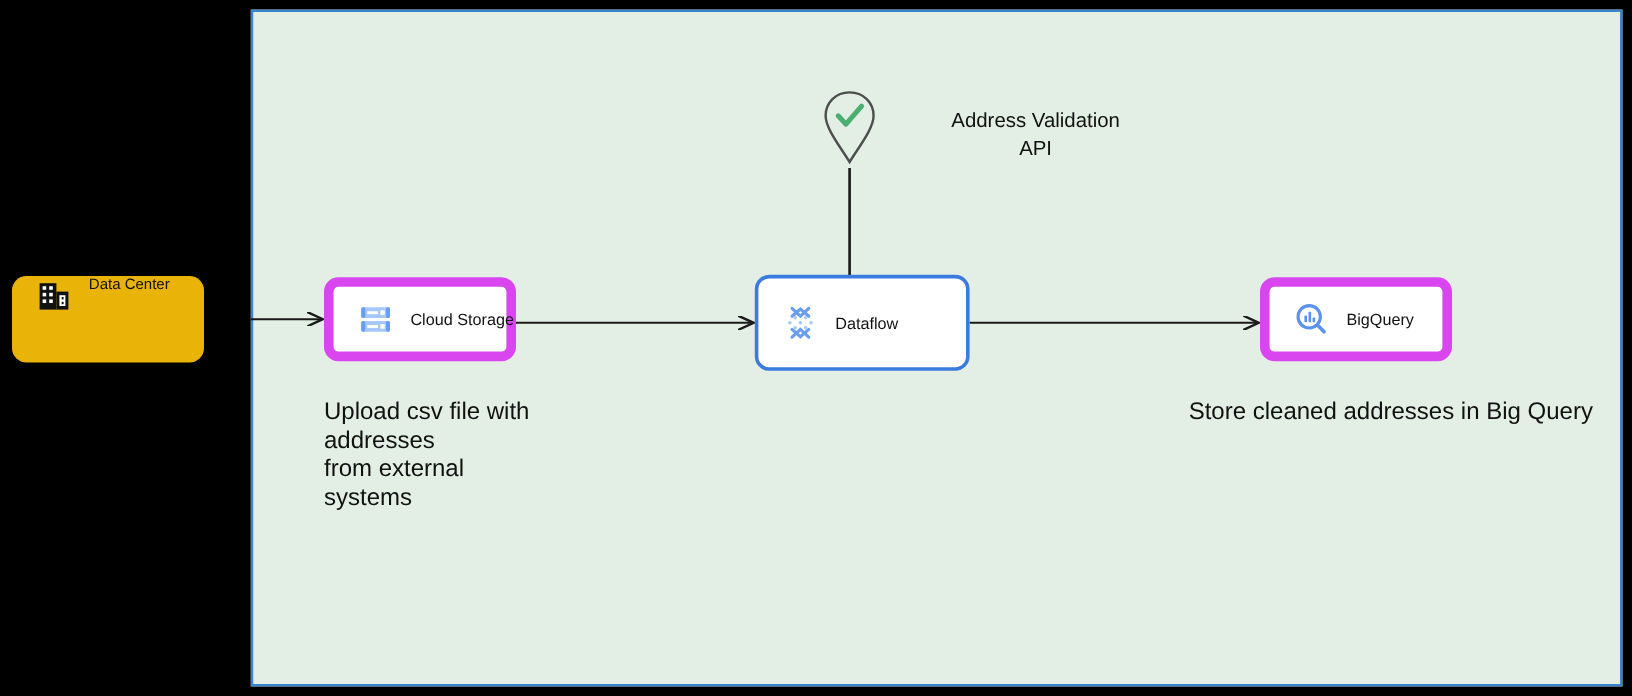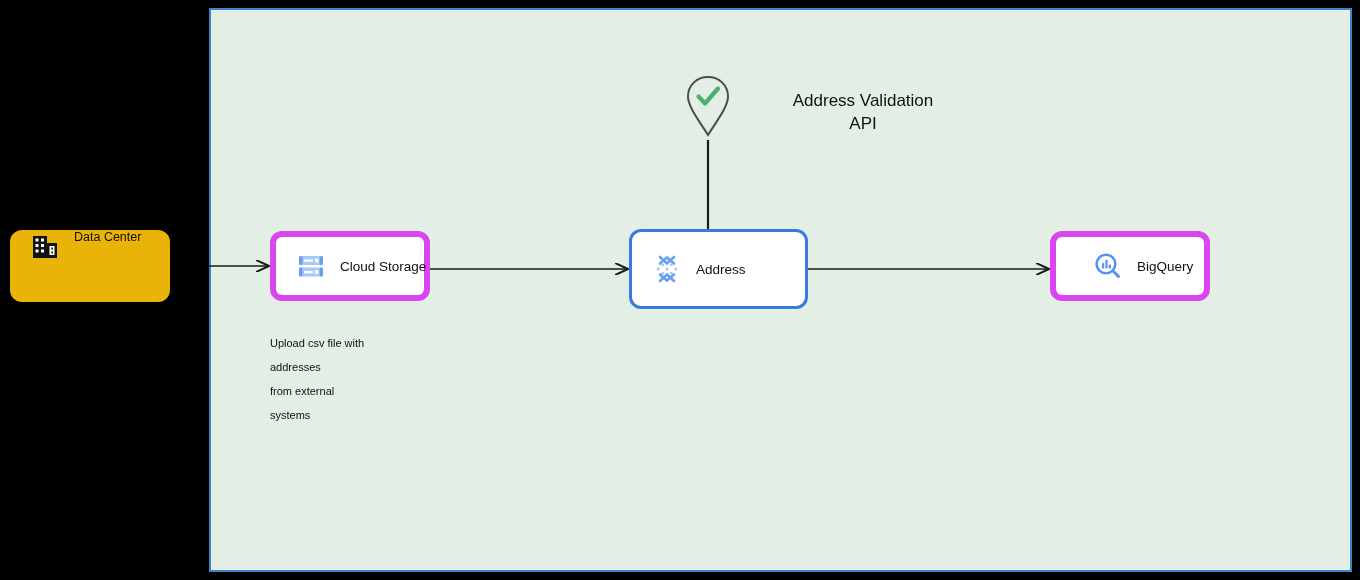--- a/index.html
+++ b/index.html
@@ -32,21 +32,21 @@
     background: #e3efe4;
     border: 2px solid #3d85c8;
     box-sizing: border-box;
   }
 
   
   .node {
     position: absolute;
     box-sizing: border-box;
     background: #ffffff;
-    border: 6px solid #d946ef;
+    border: 8px solid #d946ef;
     border-radius: 12px;
     display: flex;
     align-items: center;
   }
   .node.selected {
     border-width: 3px;
     border-color: #3a7be0;
   }
   .node-icon {
     flex: 0 0 auto;
@@ -78,21 +78,21 @@
     align-items: flex-start;
     box-sizing: border-box;
   }
   #node-data-center .node-label {
     font-size: 12.5px;
   }
 
   
   #node-cloud-storage { left: 270px; top: 231px; width: 160px; height: 70px; }
   #node-dataflow      { left: 629px; top: 229px; width: 179px; height: 80px; }
-  #node-bigquery      { left: 1050px; top: 231px; width: 160px; height: 70px; padding-left: 17px; }
+  #node-bigquery      { left: 1050px; top: 231px; width: 160px; height: 70px; }
 
   
   #node-address-validation {
     position: absolute;
     left: 684px;
     top: 75px;
     width: 48px;
     height: 62px;
   }
   #label-address-validation {
@@ -103,21 +103,21 @@
     font-size: 17px;
     line-height: 23px;
     color: #111111;
     white-space: pre-line;
     text-align: center;
   }
 
   
   .caption {
     position: absolute;
-    font-size: 11px;
+    font-size: 20px;
     line-height: 24px;
     color: #111111;
     white-space: pre-line;
   }
   #caption-cloud-storage { left: 270px; top: 331px; width: 250px; text-align: left; }
   #caption-dataflow      { left: 560px; top: 331px; width: 354px; text-align: center; }
   #caption-bigquery      { left: 982px; top: 331px; width: 354px; text-align: center; }
 
   
   #edges {
@@ -208,21 +208,21 @@
           <circle cx="7.2" cy="16" r="1.5"></circle>
           <circle cx="11.6" cy="11.8" r="1.5"></circle>
           <circle cx="11.6" cy="20.2" r="1.5"></circle>
           <circle cx="16" cy="16" r="1.5"></circle>
           <circle cx="20.4" cy="11.8" r="1.5"></circle>
           <circle cx="20.4" cy="20.2" r="1.5"></circle>
           <circle cx="24.8" cy="16" r="1.5"></circle>
         </g>
       </svg>
     </span>
-    <span class="node-label">Address</span>
+    <span class="node-label">Dataflow</span>
   </div>
 
   <div id="node-bigquery" class="node">
     <span class="node-icon">
       <svg width="30" height="30" viewBox="0 0 30 30">
         <circle cx="13" cy="13" r="9.3" fill="none" stroke="#5a93ef" stroke-width="2.6"></circle>
         <g fill="#5a93ef">
           <rect x="9" y="12" width="2.2" height="5.6" rx="0.6"></rect>
           <rect x="12.4" y="8.8" width="2.2" height="8.8" rx="0.6"></rect>
           <rect x="15.8" y="13.6" width="2.2" height="4" rx="0.6"></rect>
@@ -240,14 +240,15 @@
     </svg>
   </div>
 
   <div id="label-address-validation">Address Validation
 API</div>
 
   <div class="caption" id="caption-cloud-storage">Upload csv file with
 addresses
 from external
 systems</div>
+  <div class="caption" id="caption-bigquery">Store cleaned addresses in Big Query</div>
 
 </div>
 
 </body></html>

